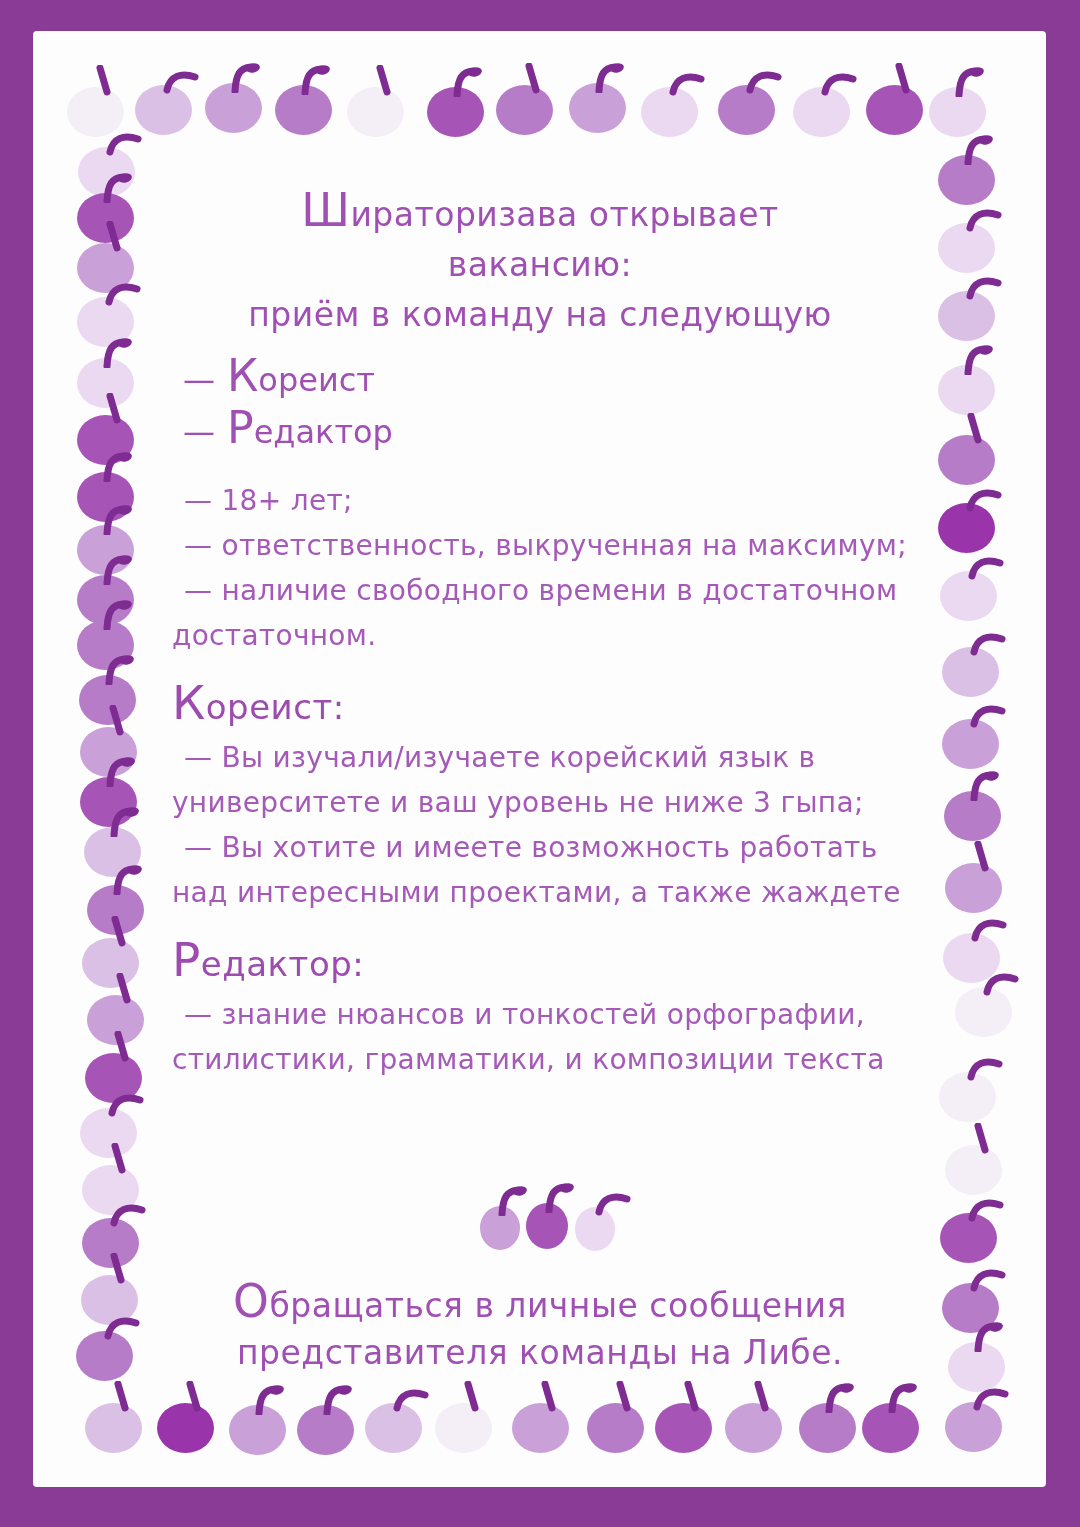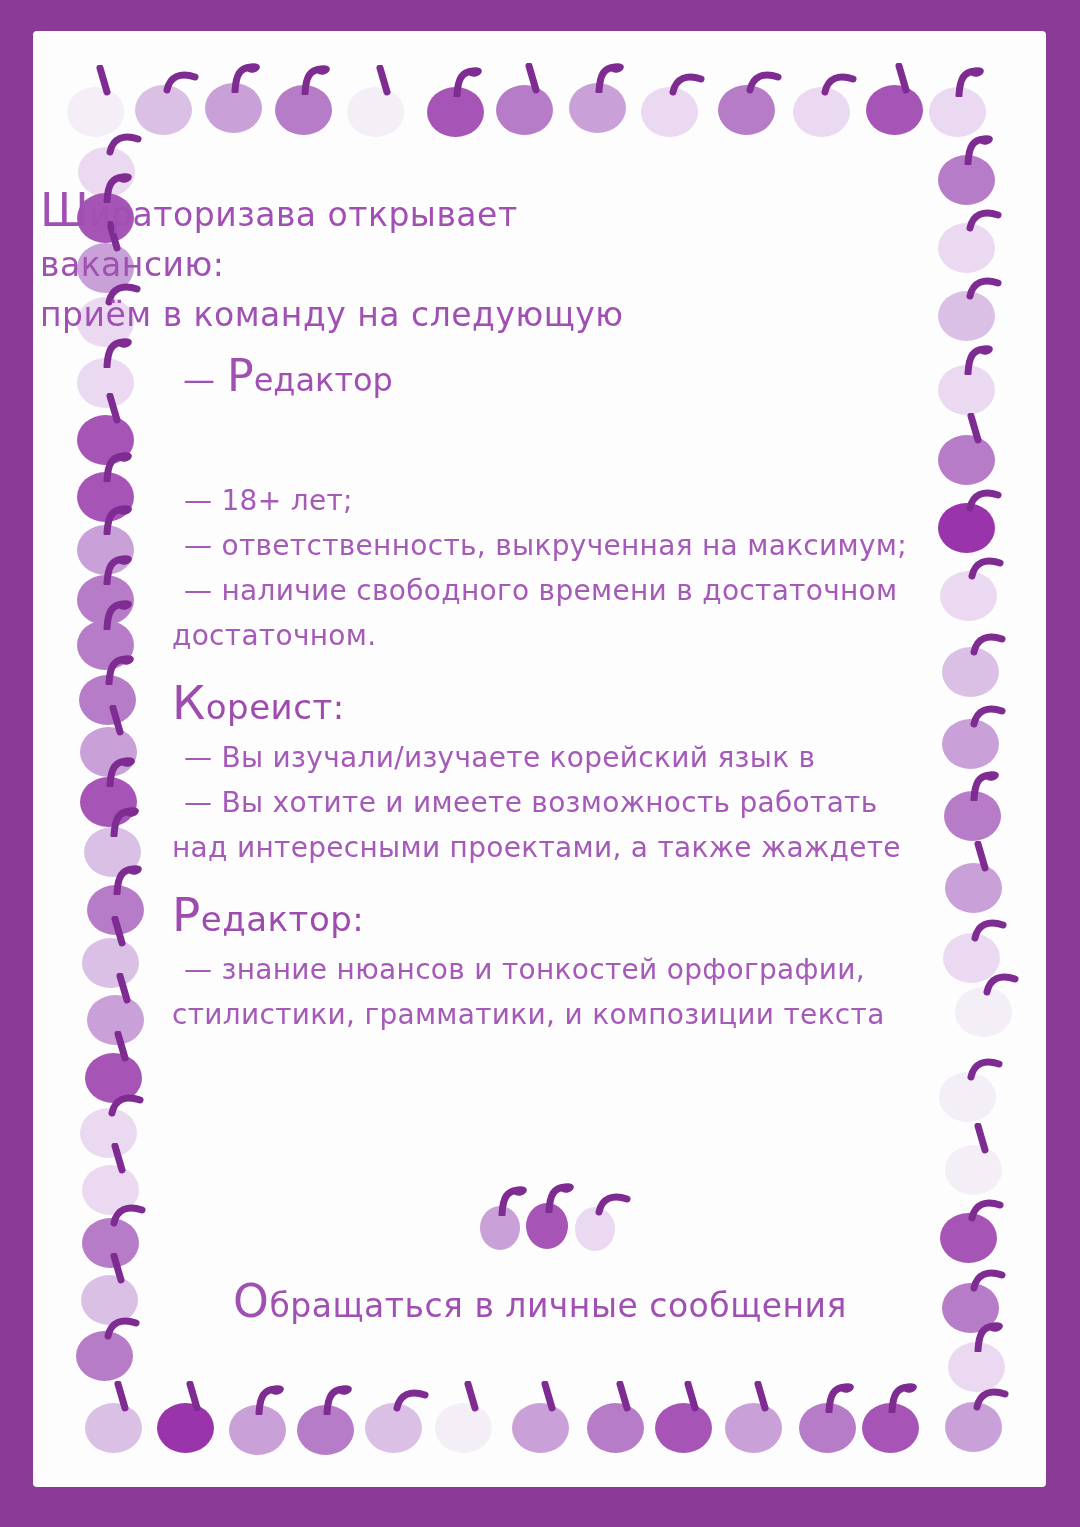--- a/index.html
+++ b/index.html
@@ -16,21 +16,21 @@
     border-radius:4px;
   }
   #berry-layer{position:absolute;inset:0;}
   .berry{position:absolute;border-radius:50%;}
   .stem{position:absolute;width:44px;height:32px;}
   .stem svg{display:block;}
 
   .txt{color:#a55ab8;}
   .title{
     position:absolute;left:40px;right:40px;top:186px;
-    font-size:33px;line-height:50px;
+    text-align:center;font-size:33px;line-height:50px;
     color:#a050b2;letter-spacing:.5px;
   }
   .bigfirst::first-letter{font-size:1.38em;}
   .vacancies{
     position:absolute;left:183px;top:352px;
     font-size:32px;line-height:48px;color:#a050b2;
   }
   .vac-label{display:inline-block;margin-left:12px;}
   .content{
     position:absolute;left:172px;top:478px;width:790px;
@@ -502,40 +502,45 @@
     </div>
   </div>
 
 <div class="title">
   <div class="bigfirst">Шираторизава открывает</div>
   <div>вакансию:</div>
   <div>приём в команду на следующую</div>
 </div>
 
 <div class="vacancies">
+  <div>
+    <span>—</span><span class="vac-label bigfirst">Кореист</span>
+  </div>
   <div>
     <span>—</span><span class="vac-label bigfirst">Редактор</span>
   </div>
 </div>
 
 <div class="content txt">
   <div class="section">
     <div class="line">— 18+ лет;</div>
     <div class="line">— ответственность, выкрученная на максимум;</div>
     <div class="line">— наличие свободного времени в достаточном</div>
     <div class="line cont">достаточном.</div>
   </div>
   <div class="section">
     <div class="heading bigfirst">Кореист:</div>
     <div class="line">— Вы изучали/изучаете корейский язык в</div>
+    <div class="line cont">университете и ваш уровень не ниже 3 гыпа;</div>
     <div class="line">— Вы хотите и имеете возможность работать</div>
     <div class="line cont">над интересными проектами, а также жаждете</div>
   </div>
   <div class="section">
     <div class="heading bigfirst">Редактор:</div>
     <div class="line">— знание нюансов и тонкостей орфографии,</div>
     <div class="line cont">стилистики, грамматики, и композиции текста</div>
   </div>
 </div>
 
 <div class="footer">
   <div class="bigfirst">Обращаться в личные сообщения</div>
+  <div>представителя команды на Либе.</div>
 </div>
 
 </body></html>

